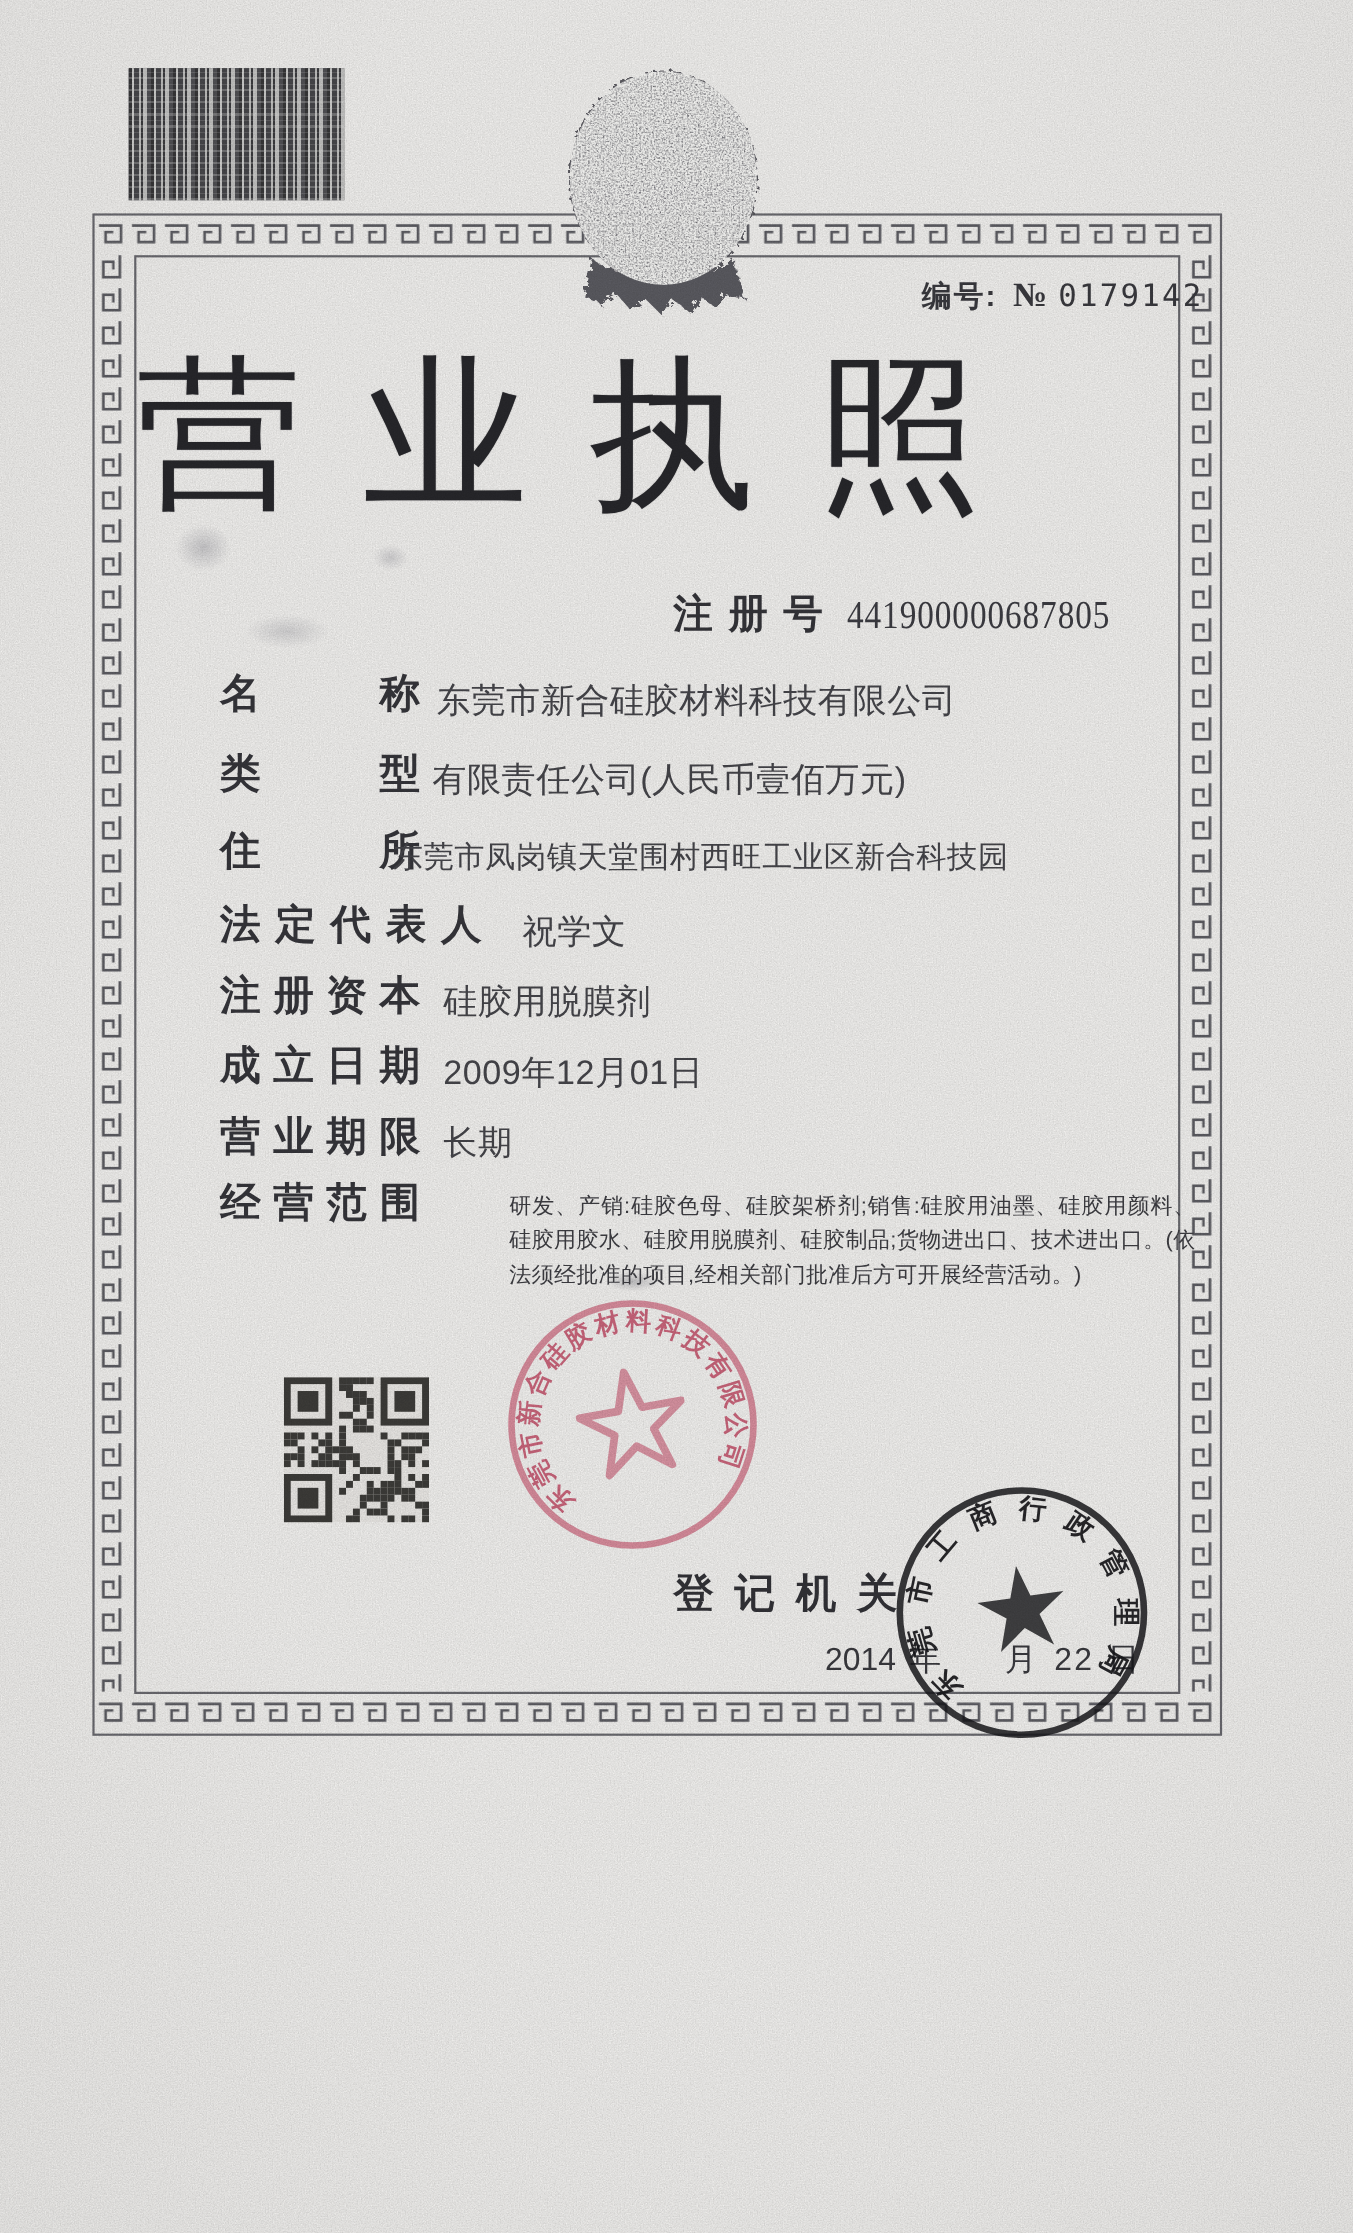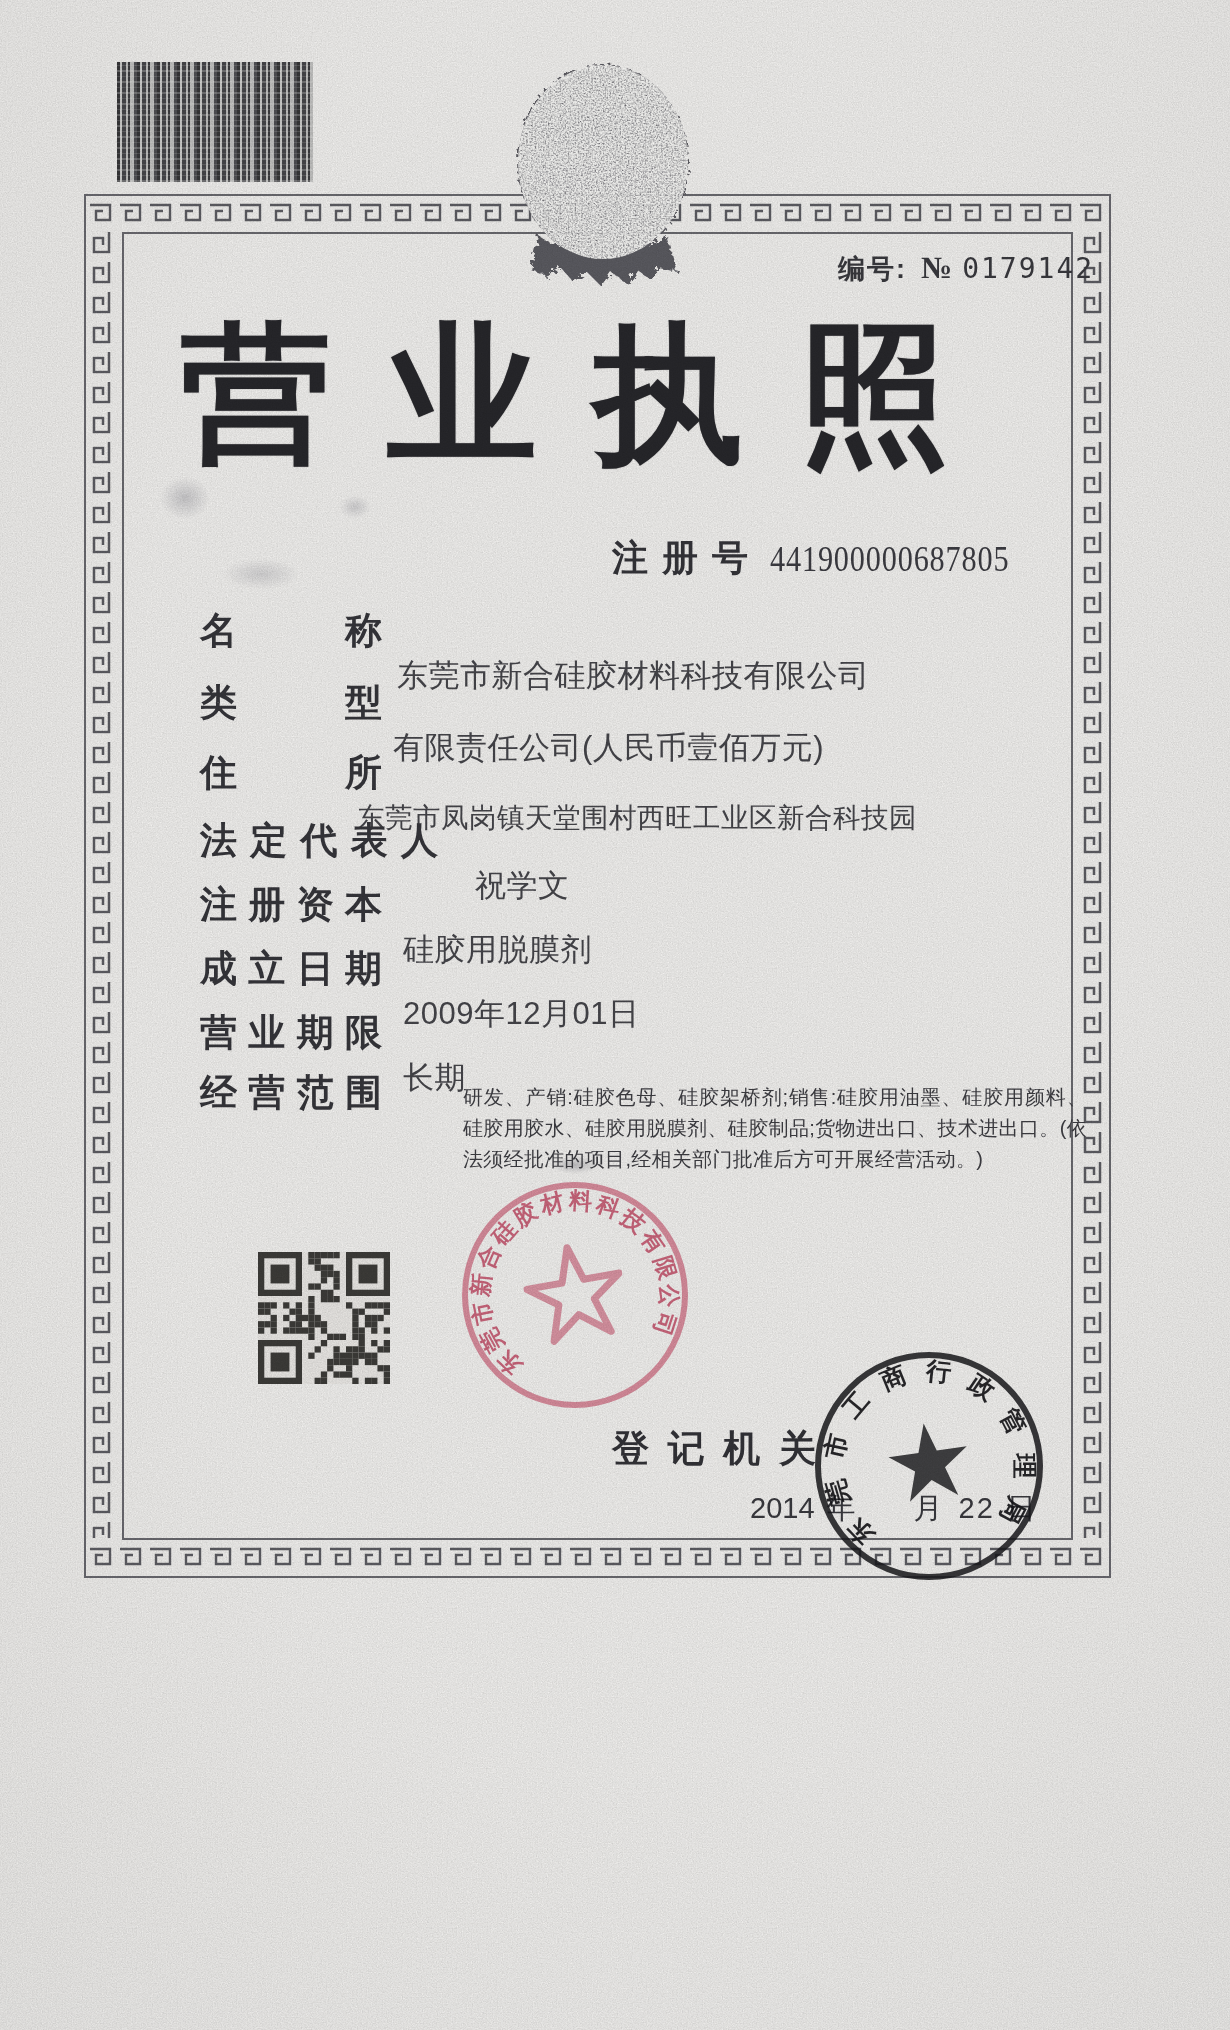--- a/index.html
+++ b/index.html
@@ -33,38 +33,38 @@
     border:2px solid rgba(72,72,80,.8);z-index:1;}
   .gk{position:absolute;z-index:1;opacity:.85;}
   .gk.v{transform:rotate(90deg);transform-origin:13px 13px;}
 
   
   .serial{position:absolute;left:838px;top:250px;z-index:5;white-space:nowrap;color:#3a3a3f;}
   .serial .s-lbl{font-size:27px;font-weight:600;letter-spacing:2px;}
   .serial .s-no{font-family:"Liberation Serif",serif;font-weight:800;font-size:31px;margin:0 10px 0 14px;}
   .serial .s-num{font-family:"DejaVu Sans Mono",monospace;font-size:28px;letter-spacing:2px;}
 
-  .title{position:absolute;left:84px;top:316px;width:978px;z-index:5;text-align:center;
-    font-size:150px;line-height:1.05;font-weight:700;letter-spacing:56px;text-indent:40px;
+  .title{position:absolute;left:84px;top:316px;width:978px;z-index:5;
+    font-size:150px;line-height:1.05;font-weight:400;letter-spacing:56px;text-indent:40px;
     color:#28282c;text-shadow:0 0 1px rgba(40,40,44,.55);filter:blur(.3px);}
 
   .regline{position:absolute;left:612px;top:534px;z-index:5;white-space:nowrap;}
   .regline .r-lbl{display:inline-flex;justify-content:space-between;width:136px;
     font-size:36px;font-weight:600;color:#35353a;vertical-align:middle;}
   .regline .r-num{display:inline-block;transform:scaleX(.84);transform-origin:left center;
     font-family:"Liberation Serif",serif;font-size:36px;letter-spacing:1px;color:#3d3d43;
     margin-left:22px;vertical-align:middle;}
 
   
   .row{position:absolute;left:200px;z-index:5;}
   .lbl{position:absolute;left:0;top:0;display:flex;justify-content:space-between;
     font-size:37px;line-height:1.15;font-weight:600;color:#36363b;}
   .w2,.w4{width:182px;}
   .w5{width:238px;}
-  .val{position:absolute;top:6px;font-size:31px;color:#46464b;white-space:nowrap;letter-spacing:.5px;margin-top:39px;}
+  .val{position:absolute;top:6px;font-size:31px;color:#46464b;white-space:nowrap;letter-spacing:.5px;}
   .row-addr .val{font-size:27.5px;top:9px;}
   .scope-val{position:absolute;left:263px;top:10px;width:624px;white-space:normal;
     font-size:20px;line-height:31px;color:#3e3e43;text-align:justify;letter-spacing:.3px;}
 
   
   .qr{position:absolute;left:258px;top:1252px;width:132px;height:132px;z-index:4;opacity:.92;filter:blur(.3px);}
 
   
   .seal{position:absolute;left:462px;top:1182px;width:226px;height:226px;z-index:6;filter:blur(.35px);}
   .seal .ring{position:absolute;inset:0;border:6px solid rgba(198,74,101,.6);border-radius:50%;}

